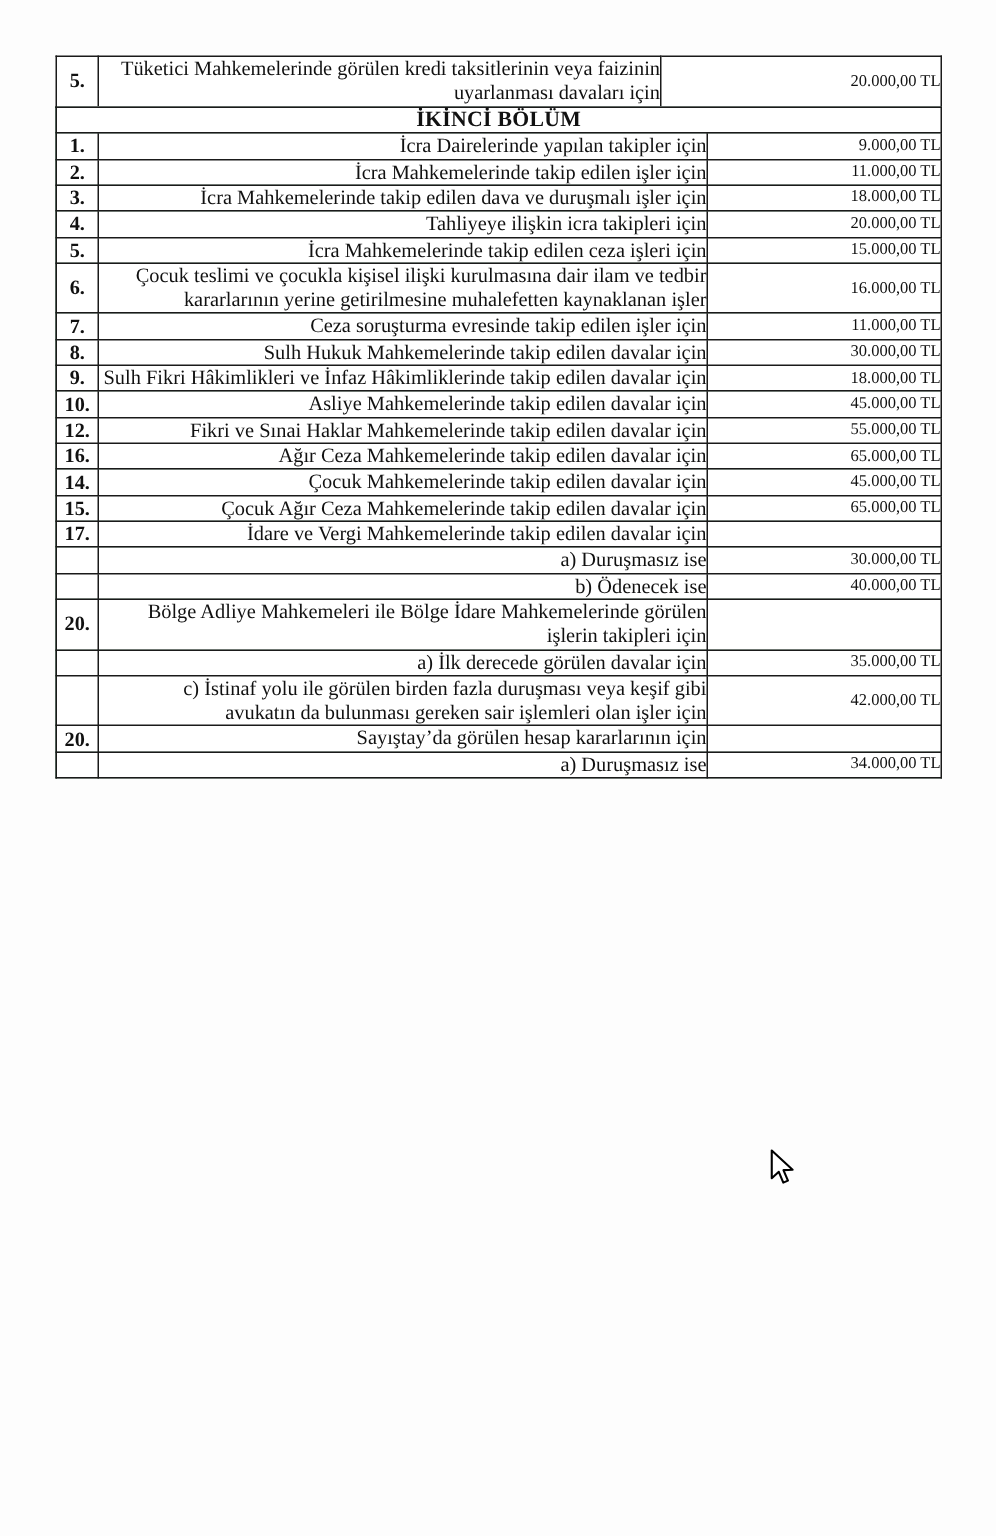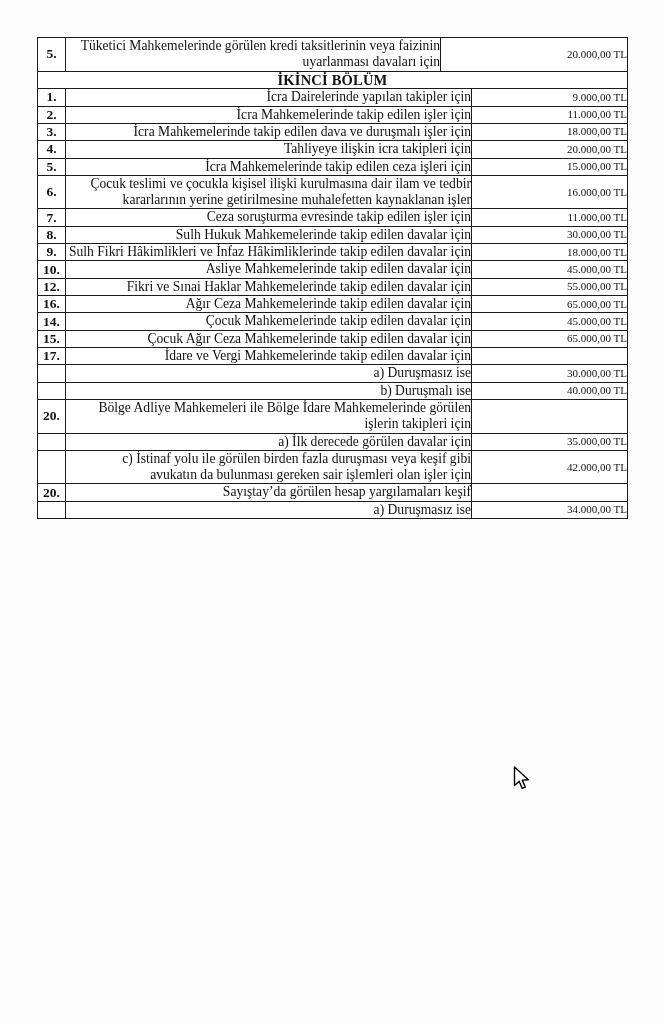--- a/index.html
+++ b/index.html
@@ -224,41 +224,41 @@
           <td class="desc">İdare ve Vergi Mahkemelerinde takip edilen davalar için</td>
           <td class="price empty"></td>
         </tr>
         <tr>
           <td class="num"></td>
           <td class="desc sub">a) Duruşmasız ise</td>
           <td class="price">30.000,00 TL</td>
         </tr>
         <tr>
           <td class="num"></td>
-          <td class="desc sub">b) Duruşmalı ise</td>
+          <td class="desc sub">b) Ödenecek ise</td>
           <td class="price">40.000,00 TL</td>
         </tr>
         <tr>
           <td class="num">20.</td>
           <td class="desc">Bölge Adliye Mahkemeleri ile Bölge İdare Mahkemelerinde görülen işlerin takipleri için</td>
           <td class="price empty"></td>
         </tr>
         <tr>
           <td class="num"></td>
           <td class="desc sub">a) İlk derecede görülen davalar için</td>
           <td class="price">35.000,00 TL</td>
         </tr>
         <tr>
           <td class="num"></td>
           <td class="desc sub">c) İstinaf yolu ile görülen birden fazla duruşması veya keşif gibi avukatın da bulunması gereken sair işlemleri olan işler için</td>
           <td class="price">42.000,00 TL</td>
         </tr>
         <tr>
           <td class="num">20.</td>
-          <td class="desc">Sayıştay’da görülen hesap yargılamaları keşif</td>
+          <td class="desc">Sayıştay’da görülen hesap kararlarının için</td>
           <td class="price empty"></td>
         </tr>
         <tr>
           <td class="num"></td>
           <td class="desc sub">a) Duruşmasız ise</td>
           <td class="price">34.000,00 TL</td>
         </tr>
       </tbody>
   </table>
 

